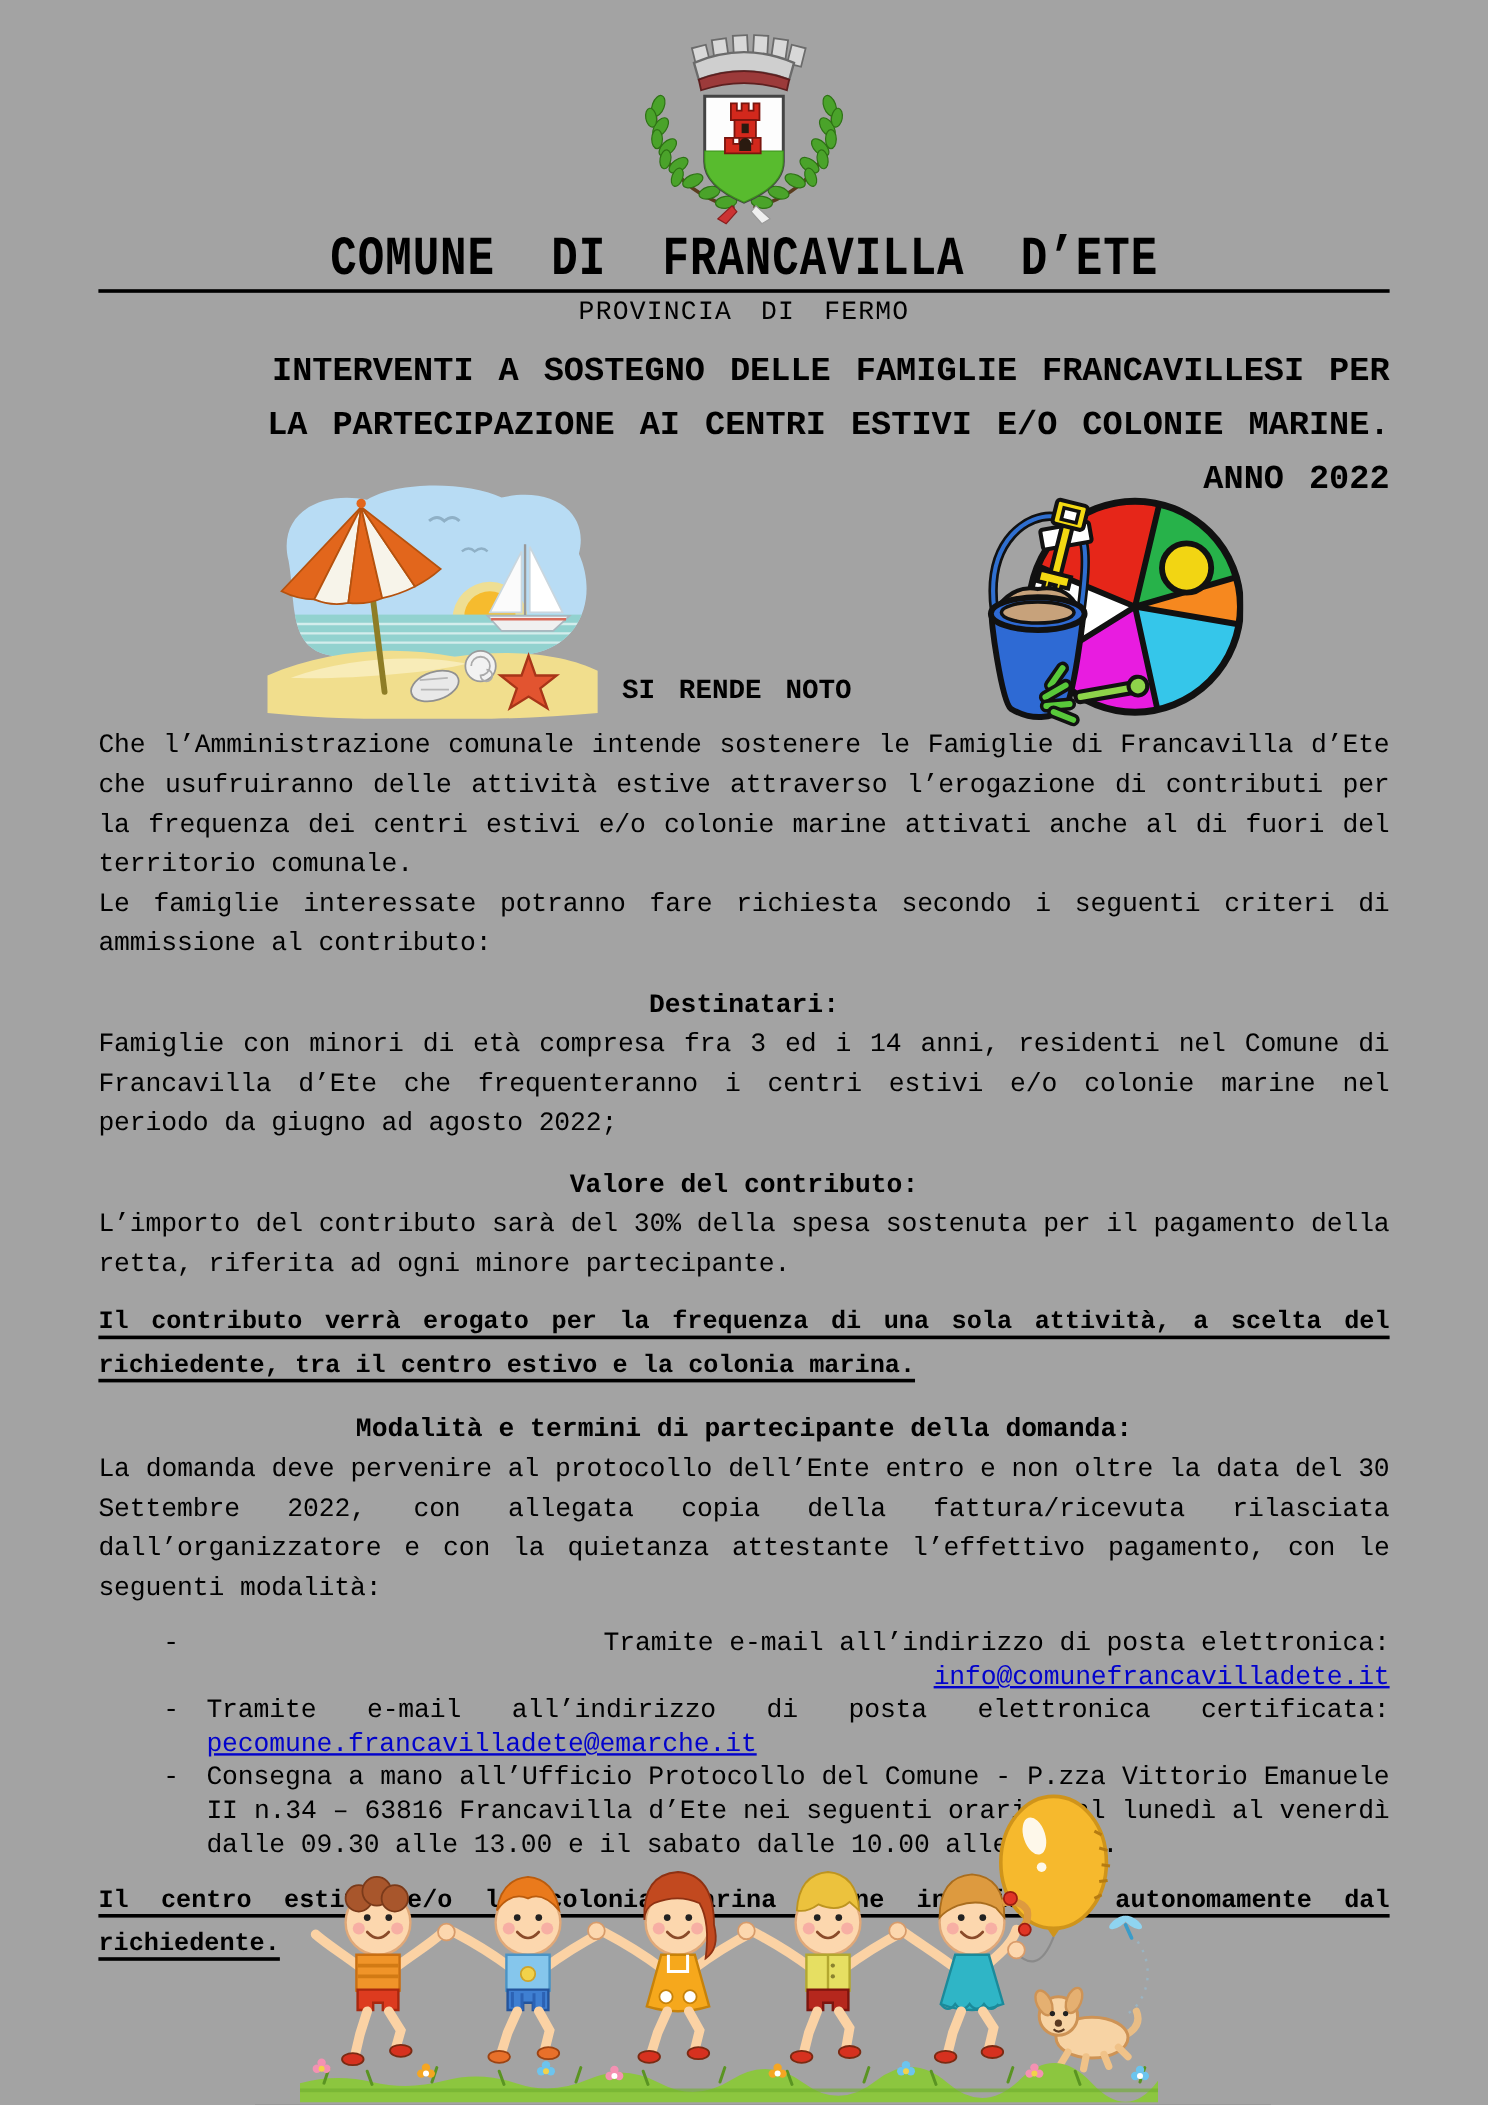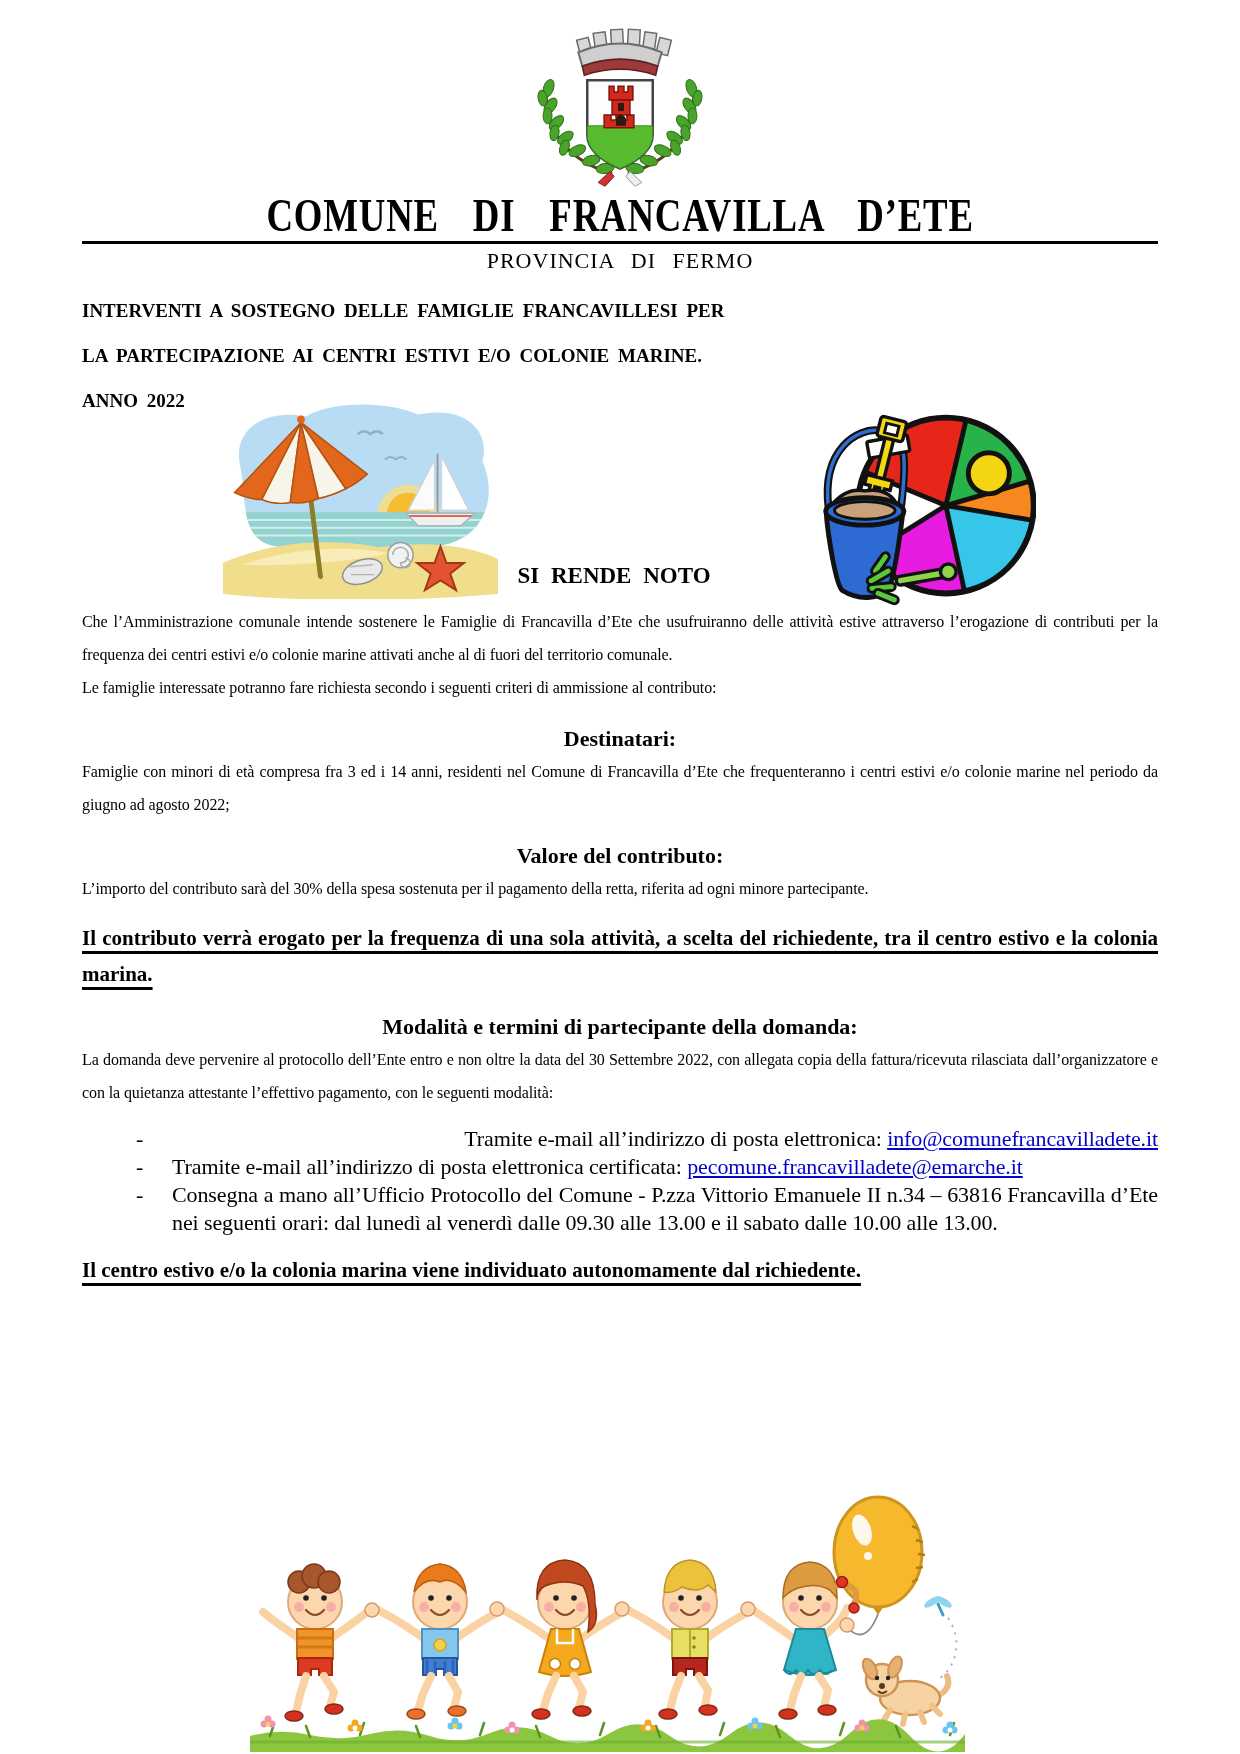--- a/index.html
+++ b/index.html
@@ -1,31 +1,31 @@
 <!DOCTYPE html>
 <html><head>
 <meta charset="utf-8">
 <title>Comune di Francavilla d'Ete</title>
 <style>
   html,body{margin:0;padding:0;background:#888;}
-  .page{position:relative;width:1240px;height:1754px;margin:0 auto;background:#ffffff;
-        font-family:Liberation Serif, serif;color:#000;overflow:hidden;}
+  .page{position:relative;width:1240px;height:1754px;margin:0 auto;background:#a3a3a3;
+        font-family:Liberation Mono, monospace;color:#000;overflow:hidden;}
   .content{padding:0 82px;}
   .crest{display:block;margin:22px auto 0;}
   .title-row{text-align:center;margin-top:6px;font-weight:bold;font-size:46px;line-height:44px;letter-spacing:1px;}
   .title-row .squeeze{display:inline-block;transform:scaleX(0.8);transform-origin:center;word-spacing:30px;white-space:nowrap;}
   .rule{border:none;border-top:3px solid #000;margin:3px 0 0;}
   .subtitle{text-align:center;font-size:22px;line-height:26px;margin-top:4px;letter-spacing:1px;word-spacing:10px;}
-  .heading{margin-top:14px;text-align:left;font-weight:bold;font-size:19px;line-height:45px;word-spacing:4px;}
+  .heading{margin-top:14px;text-align:right;font-weight:bold;font-size:28px;line-height:45px;word-spacing:4px;}
   .art-row{position:relative;height:216px;margin-top:-34px;}
   .art-beach{position:absolute;left:130px;top:10px;}
   .art-toys{position:absolute;right:122px;top:14px;}
   .rende{position:absolute;left:0;right:12px;bottom:16px;text-align:center;font-weight:bold;font-size:23px;word-spacing:6px;}
   p{margin:0;}
-  .body{font-size:16px;line-height:33px;text-align:justify;letter-spacing:-0.1px;}
+  .body{font-size:22px;line-height:33px;text-align:justify;letter-spacing:-0.1px;}
   .label{font-size:22px;font-weight:bold;line-height:33px;margin-top:18px;text-align:center;}
   .hl{font-size:21px;font-weight:bold;line-height:36px;text-align:justify;margin-top:15px;
       text-decoration:underline;text-decoration-thickness:2.5px;text-underline-offset:6px;}
   .bullets{margin-top:16px;}
   .bullet{display:flex;font-size:22px;line-height:28px;}
   .bullet .dash{width:36px;margin-left:54px;flex:none;}
   .bullet .btxt{flex:1;text-align:justify;letter-spacing:-0.1px;}
   .bullet .btxt.left{text-align:right;}
   a.doclink{color:#0202cc;text-decoration:underline;}
   .children{position:absolute;left:250px;top:1490px;}

